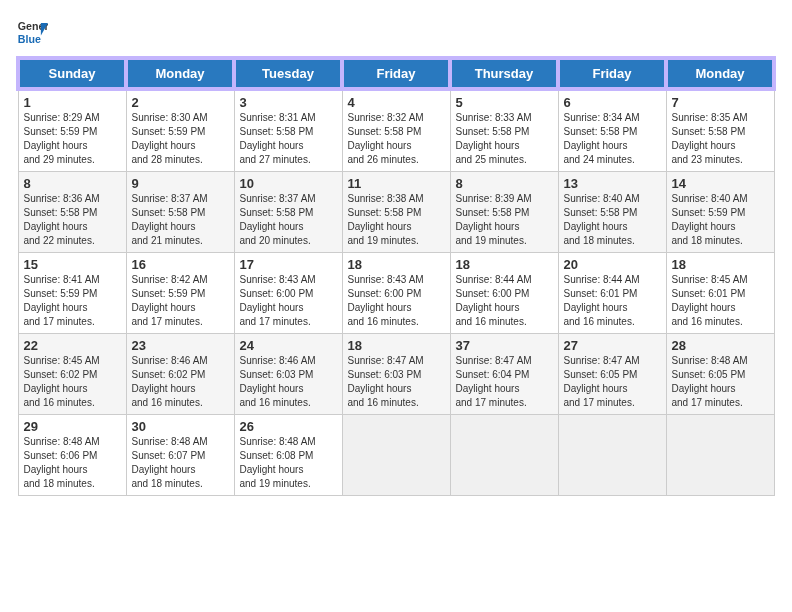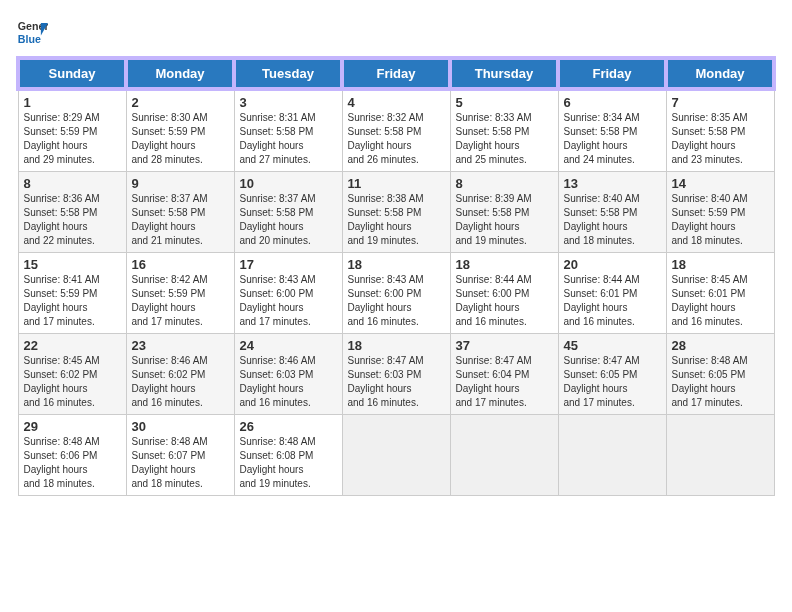--- a/index.html
+++ b/index.html
@@ -214,21 +214,21 @@
         </td>
         <td>
           <span class="day-num">18</span>
 <div class="cell-content">Sunrise: 8:47 AM<br>Sunset: 6:03 PM<br>Daylight hours<br>and 16 minutes.</div>
         </td>
         <td>
           <span class="day-num">37</span>
 <div class="cell-content">Sunrise: 8:47 AM<br>Sunset: 6:04 PM<br>Daylight hours<br>and 17 minutes.</div>
         </td>
         <td>
-          <span class="day-num">45</span>
+          <span class="day-num">27</span>
 <div class="cell-content">Sunrise: 8:47 AM<br>Sunset: 6:05 PM<br>Daylight hours<br>and 17 minutes.</div>
         </td>
         <td>
           <span class="day-num">28</span>
 <div class="cell-content">Sunrise: 8:48 AM<br>Sunset: 6:05 PM<br>Daylight hours<br>and 17 minutes.</div>
         </td>
       </tr>
       <tr>
         <td>
           <span class="day-num">29</span>

